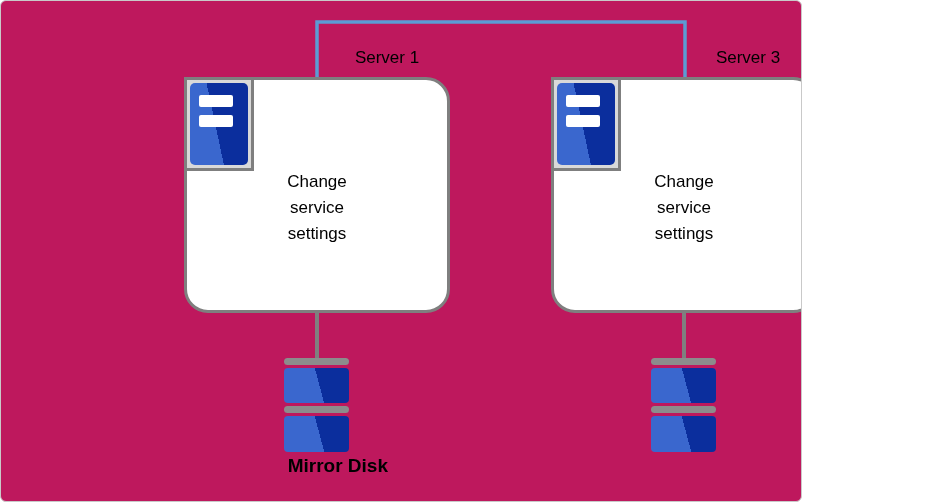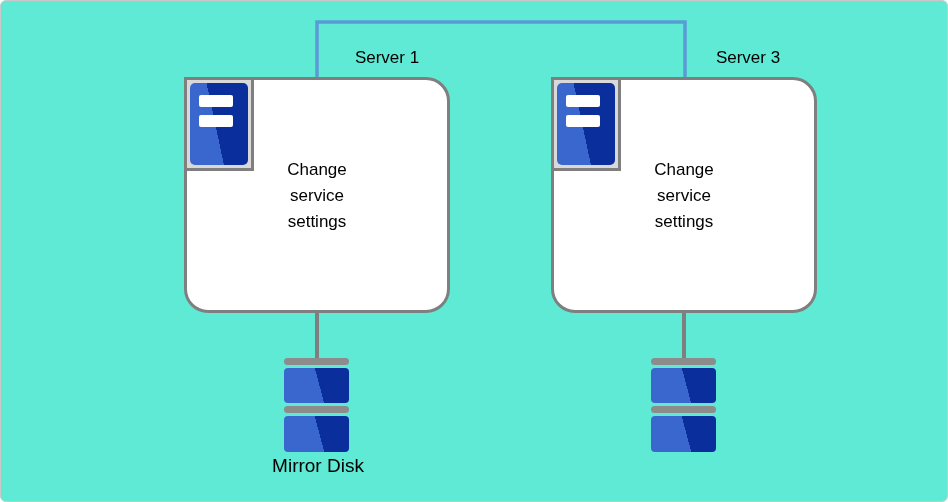--- a/index.html
+++ b/index.html
@@ -1,35 +1,35 @@
 <!DOCTYPE html>
 <html><head>
 <meta charset="utf-8">
 <style>
   html,body { margin:0; padding:0; background:#fff; }
   .canvas {
-    position:relative; width:948px; height:502px; box-sizing:border-box;
-    background:#5eead4; border:1px solid #c9c9c9; border-radius:6px;
+    position:relative; width:802px; height:502px; box-sizing:border-box;
+    background:#be185d; border:1px solid #c9c9c9; border-radius:6px;
     font-family:"Liberation Sans", sans-serif; color:#000; overflow:hidden;
   }
   .connector { position:absolute; left:0; top:0; }
   .server-label {
     position:absolute; top:46px; width:130px; text-align:center;
     font-size:17px; line-height:21px; color:#000;
   }
   .label-s1 { left:321px; }
   .label-s2 { left:682px; }
   .node-box {
     position:absolute; top:76px; width:266px; height:236px; box-sizing:border-box;
     background:#ffffff; border:3px solid #7f7f7f; border-radius:24px;
   }
   .box-s1 { left:183px; }
   .box-s2 { left:550px; }
   .node-text {
-    position:absolute; top:156px; width:266px; text-align:center;
+    position:absolute; top:168px; width:266px; text-align:center;
     font-size:17px; line-height:26px; white-space:pre-line; color:#000;
   }
   .text-s1 { left:183px; }
   .text-s2 { left:550px; }
   .icon-frame {
     position:absolute; top:76px; width:70px; height:94px; box-sizing:border-box;
     background:#d9d9d9; border:3px solid #7f7f7f;
   }
   .frame-s1 { left:183px; }
   .frame-s2 { left:550px; }
@@ -51,22 +51,22 @@
   .disk-s1 { left:283px; }
   .disk-s2 { left:650px; }
   .disk > * + * { margin-top:3px; }
   .cap { height:7px; background:#8c8c8c; border-radius:4px; }
   .platter {
     height:35px; border-radius:4px;
     background:linear-gradient(75deg, #3a67ce 54%, #0b2e9d 54%);
   }
   .platter:last-child { height:36px; }
   .disk-label {
-    position:absolute; top:454px; left:247px; width:140px; text-align:center;
-    font-size:19px; color:#000;
+    position:absolute; top:454px; left:247px; width:140px; text-align:right;
+    font-size:19px; color:#000;font-weight:bold;
   }
 </style>
 </head>
 <body>
 
 <div class="canvas">
 
   <svg class="connector" width="948" height="502" viewBox="0 0 948 502">
     <polyline points="316,76 316,21 684,21 684,76" fill="none" stroke="#5B9BD5" stroke-width="3.5"></polyline>
   </svg>

